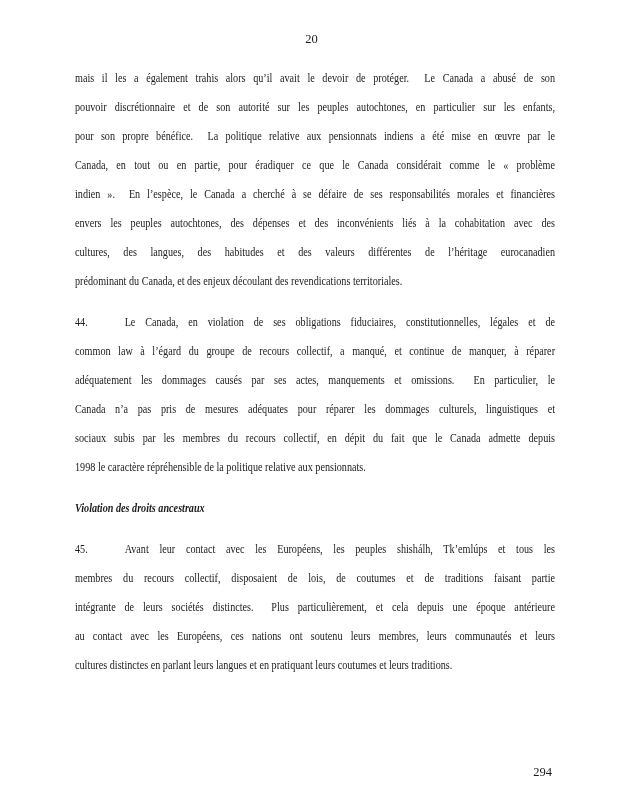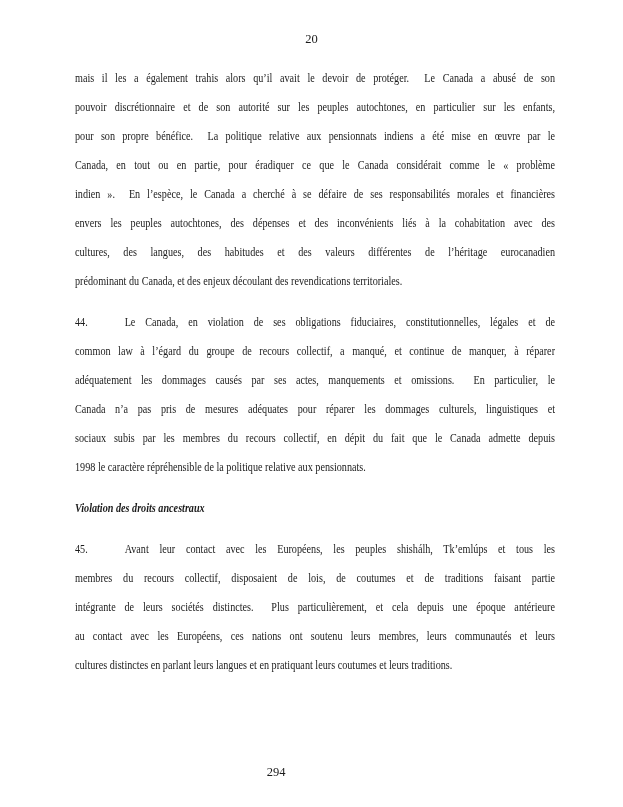--- a/index.html
+++ b/index.html
@@ -63,21 +63,21 @@
     font-weight: bold;
     font-style: italic;
     text-align: left;
     text-align-last: left;
   }
   .page-num-bottom {
     position: absolute;
     top: 764px;
     left: 0;
     width: 552px;
-    text-align: center;
+    text-align: right;
     font-size: 12.5px;
     line-height: 16px;
   }
 </style>
 </head>
 <body>
 
 <div class="page">
   <div class="page-num-top">20</div>
 

